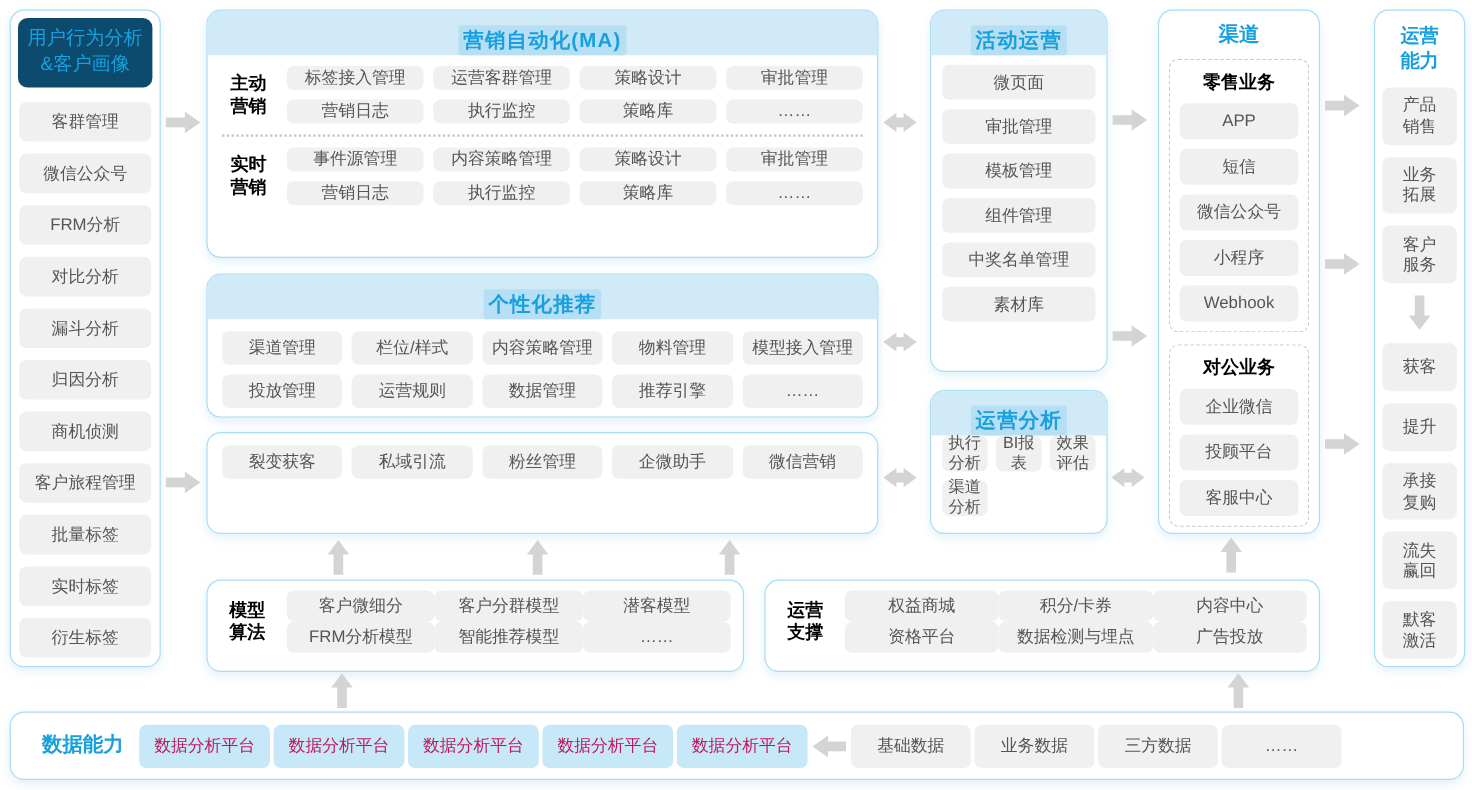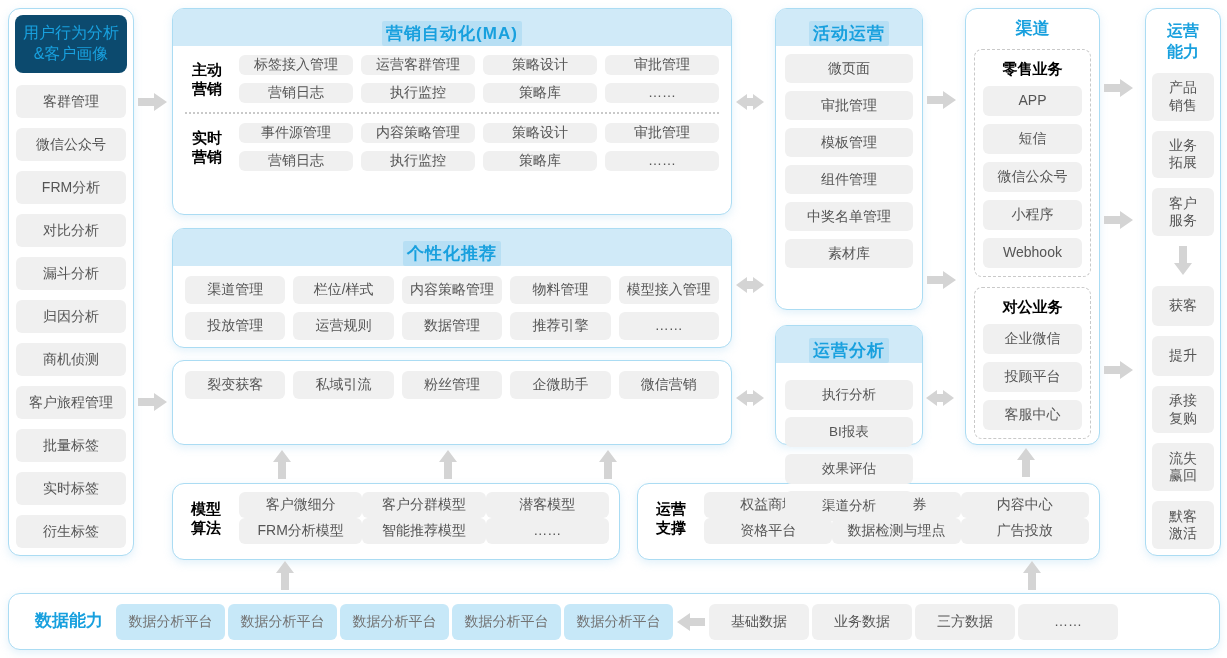--- a/index.html
+++ b/index.html
@@ -3,41 +3,41 @@
 <meta charset="utf-8">
 <style>
 *{margin:0;padding:0;box-sizing:border-box}
 html,body{width:1227px;height:658px}
 body{position:relative;background:#fff;font-family:"Liberation Sans",sans-serif;overflow:hidden}
 .panel{position:absolute;background:#fff;border:1.5px solid #abdcf3;border-radius:12px;box-shadow:0 3px 8px rgba(160,210,240,.3)}
 .band{height:37px;background:#d0eaf8;border-radius:10px 10px 0 0;display:flex;align-items:flex-end;justify-content:center}
 .band b{color:#18a0de;font-size:17px;font-weight:bold;background:#b7dff4;padding:1px 4px;border-radius:2px;letter-spacing:1px}
 .blue-title{color:#18a0de;font-weight:bold;white-space:pre-line;line-height:1.3}
 .chip{background:#f0f0f0;border-radius:6px;color:#555;display:flex;align-items:center;justify-content:center;font-size:14px;text-align:center;white-space:pre-line;line-height:1.25}
-.chip.blue{background:#c7e8f8;color:#737373}
+.chip.blue{background:#c7e8f8;color:#be185d}
 .glabel{color:#000000;font-weight:bold;font-size:15px;white-space:pre-line;line-height:1.3;display:flex;align-items:center;justify-content:center;text-align:center}
 .dashed-box{border:1px dashed #c9c9c9;border-radius:8px}
 .lp-header{margin:6px;height:58px;background:#0c4a6e;border-radius:8px;display:flex;align-items:center;justify-content:center;color:#18a0de;font-weight:normal;font-size:16px;white-space:pre-line;text-align:center;line-height:1.3}
 .lp-items{display:flex;flex-direction:column;gap:10px;padding:6px 7px}
 .lp-items .chip{height:33px}
 .ma-body{padding:9px 12px}
 .ma-group{display:flex;align-items:center;gap:10px}
 .ma-group .glabel{width:44px;flex:none}
 .ma-grid{flex:1;display:grid;grid-template-columns:repeat(4,1fr);gap:8px}
 .ma-grid .chip{height:20px}
 .dotline{border-top:2px dotted #c9c9c9;margin:9px 0}
 .grid5{display:grid;grid-template-columns:repeat(5,1fr);gap:8px;padding:10px 12px}
 .grid5 .chip{height:28px}
 .labelrow{display:flex;align-items:center;gap:10px;padding:8px 10px}
 .labelrow .glabel{width:46px;flex:none}
 .grid3{flex:1;display:grid;grid-template-columns:repeat(3,1fr);gap:0}
 .grid3 .chip{height:26px}
 .vlist{display:flex;flex-direction:column;gap:8px;padding:8px 9px}
 .vlist .chip{height:29px}
-.grid2{display:grid;grid-template-columns:repeat(1,1fr);gap:7px;padding:17px 9px}
+.grid2{display:grid;grid-template-columns:repeat(3,1fr);gap:7px;padding:0 9px}
 .grid2 .chip{height:30px;font-size:13.5px}
 .ch-title{height:40px;display:flex;align-items:center;justify-content:center;font-size:17px}
 .ch-group{margin:0 8px 10px;padding:8px}
 .ch-group .glabel{height:22px;margin-bottom:6px}
 .ch-items{display:flex;flex-direction:column;gap:8px}
 .ch-items .chip{height:30px}
 .cap{display:flex;flex-direction:column;gap:10px;padding:6px;align-items:stretch}
 .cap .blue-title{font-size:16px;margin-top:6px;height:42px;display:flex;align-items:center;justify-content:center}
 .cap .chip.two{height:48px}
 .cap .chip.one{height:40px}

